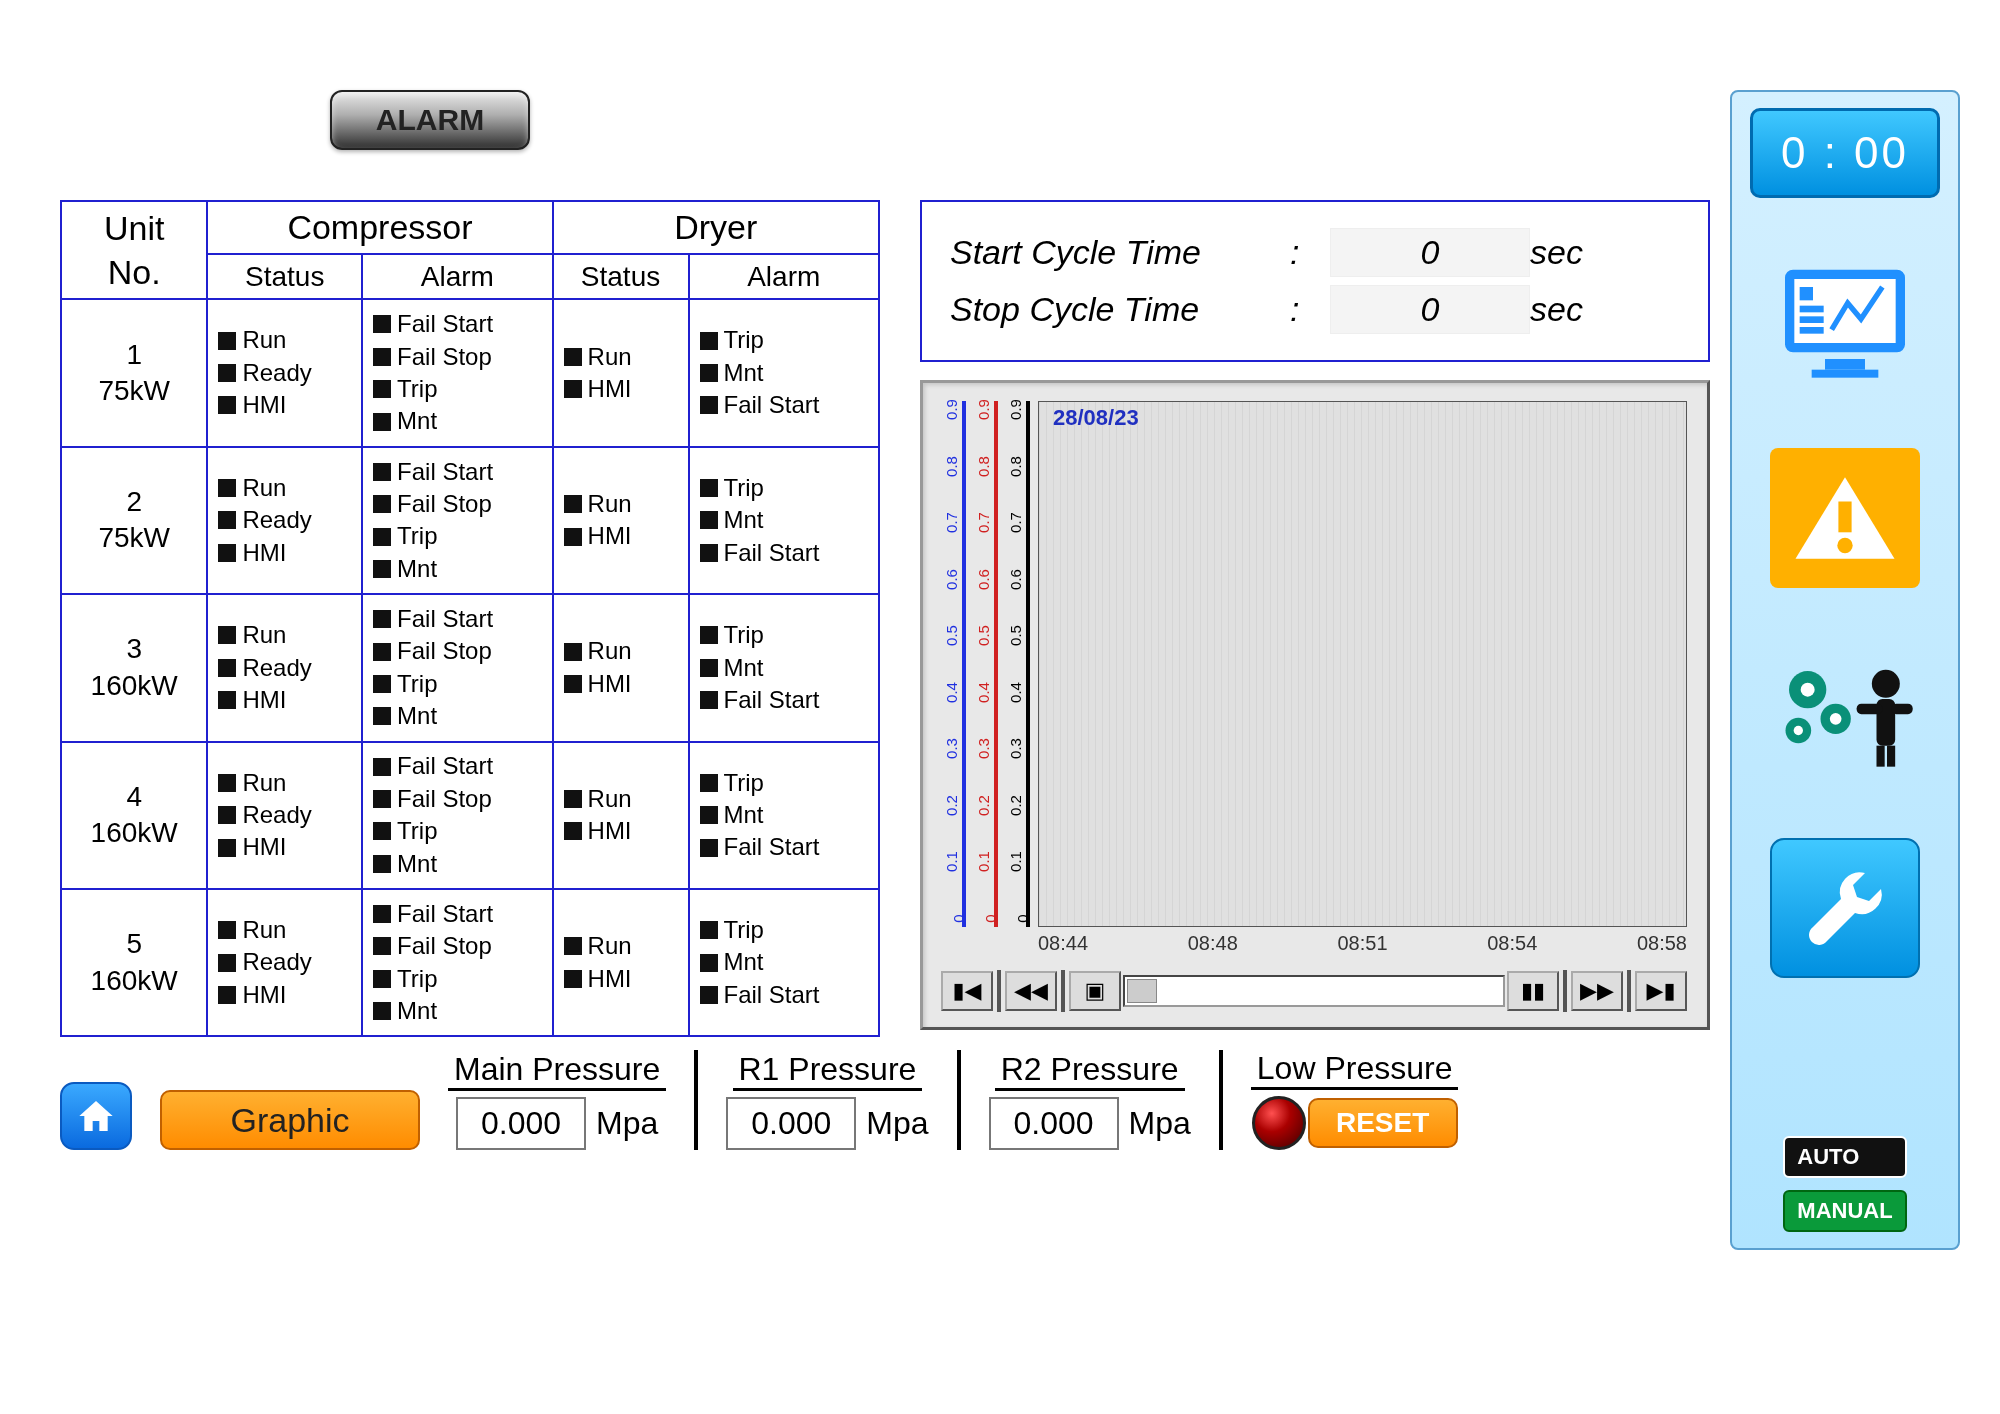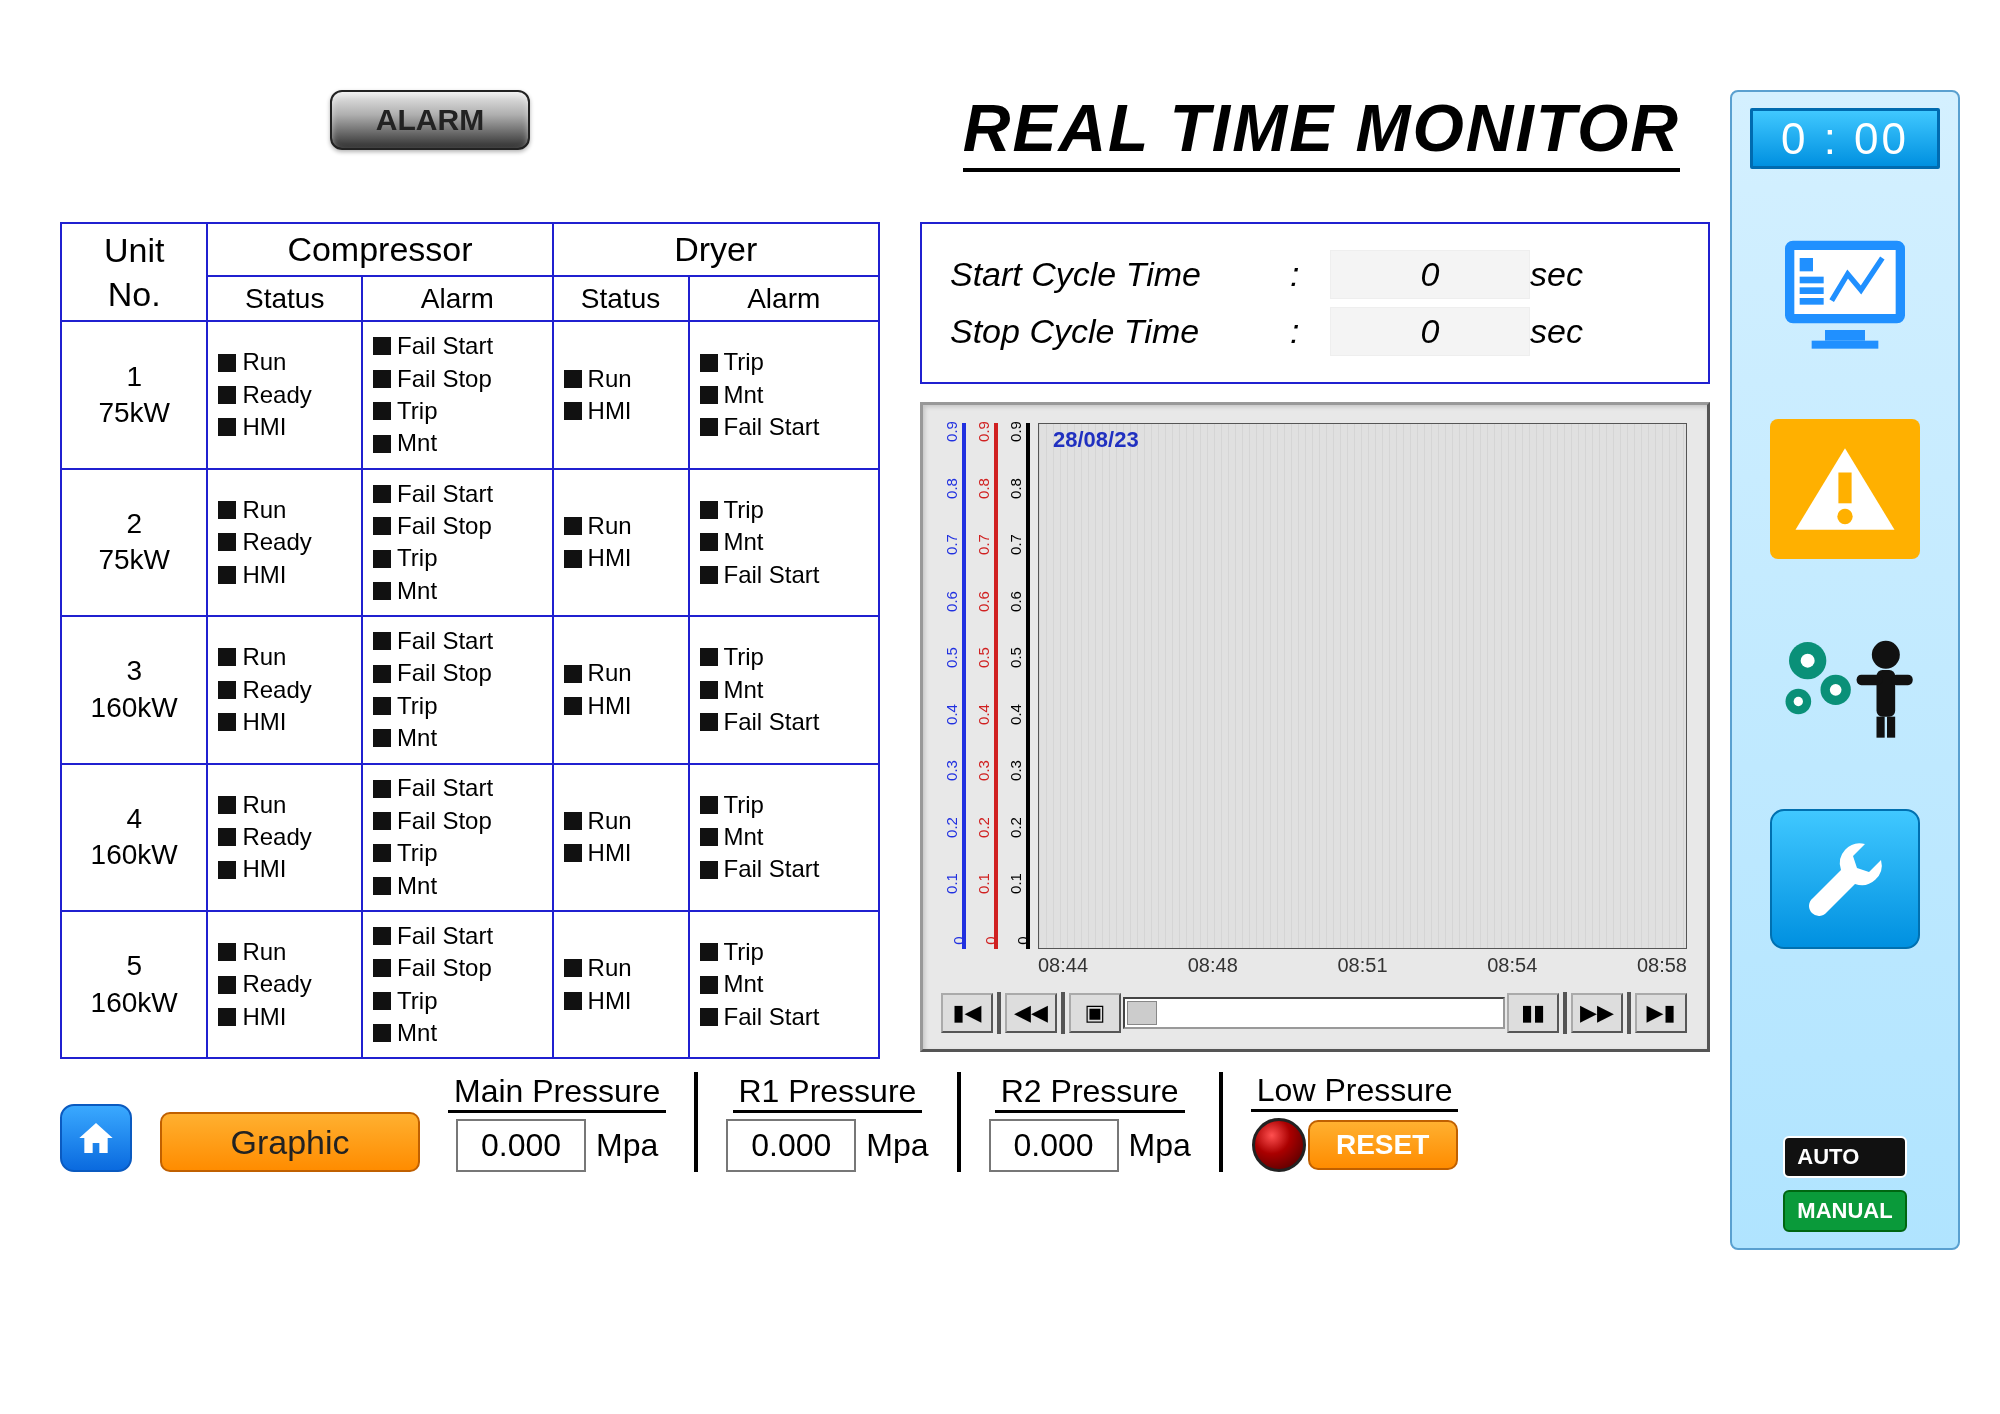--- a/index.html
+++ b/index.html
@@ -164,40 +164,39 @@
   .sidebar {
     width: 230px;
     background: linear-gradient(#d4f0ff,#b0e4ff);
     border: 2px solid #5aa0d0;
     border-radius: 8px;
     padding: 16px 10px;
     display:flex;flex-direction:column;align-items:center;gap:60px;
     height: 1160px;
   }
   .clock {
-    width: 190px; height: 61px;
+    width: 190px; height: 90px;
     background: linear-gradient(#40c8ff,#0090e0);
-    border:3px solid #006bb0;border-radius:2px;
+    border:3px solid #006bb0;border-radius:10px;
     color:#fff;font-size:44px;display:flex;align-items:center;justify-content:center;
     letter-spacing:3px;
   }
   .side-icon { width:140px;height:130px;display:flex;align-items:center;justify-content:center;}
   .mode-row { display:flex; gap:12px; margin-top:auto;flex-direction:column;}
   .mode-btn { padding:6px 12px; border-radius:6px; border:2px solid; font-size:22px; font-weight:bold; color:#fff;}
   .mode-auto { background:#111; border-color:#fff;}
   .mode-manual { background:#0a9a3a; border-color:#061;}
 </style>
 </head>
 <body>
 
 <div class="screen">
   <div class="main-col">
     <div class="header-row">
       <div class="alarm-btn">ALARM</div>
-      <div class="page-title">REAL TIME MONITOR</div>
     </div>
 
     <div class="content-row">
 
       <table class="unit-table">
         <thead>
           <tr>
             <th rowspan="2" class="hdr-top" style="line-height:1.3;">Unit<br>No.</th>
             <th colspan="2" class="hdr-top">Compressor</th>
             <th colspan="2" class="hdr-top">Dryer</th>

